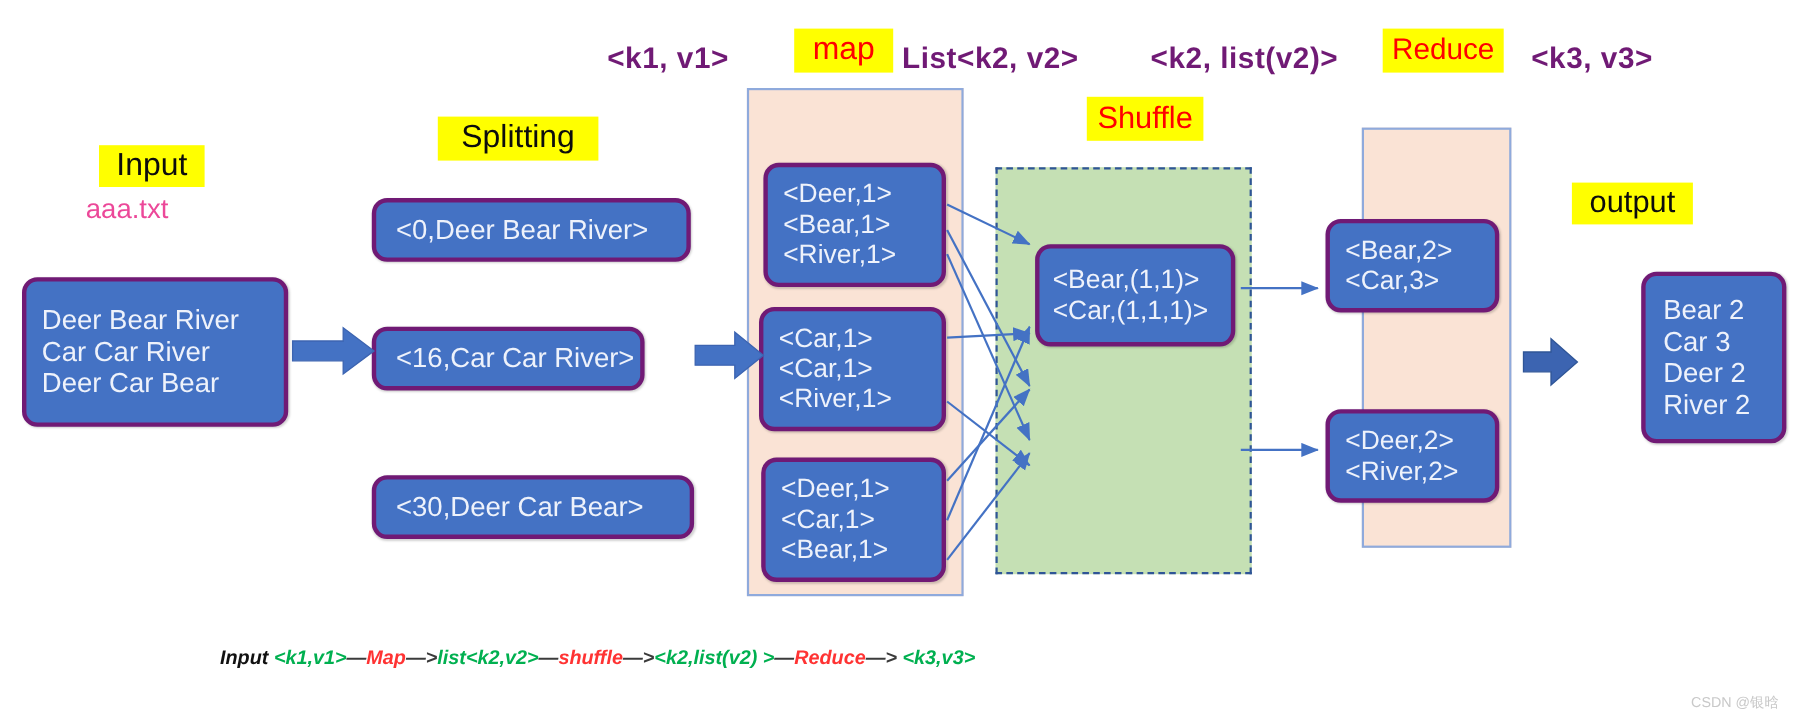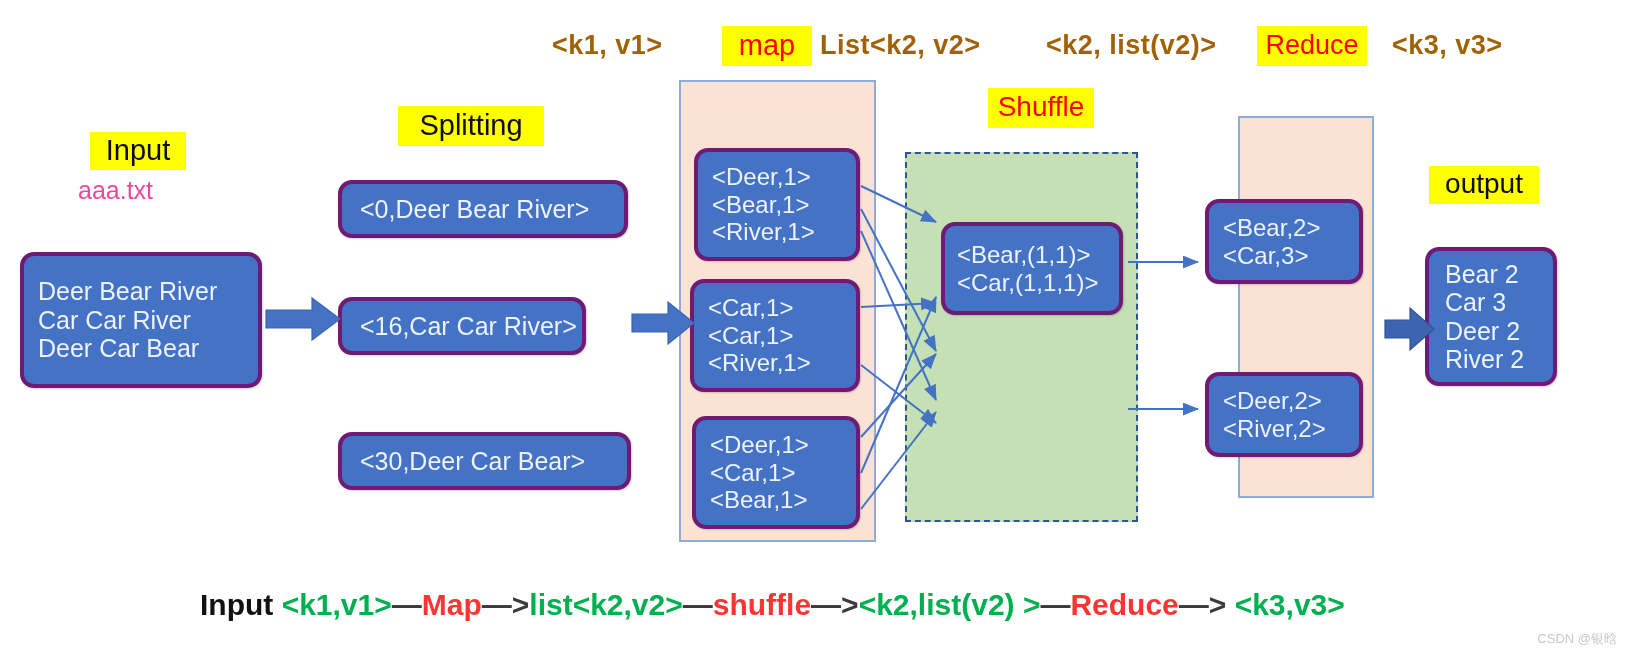--- a/index.html
+++ b/index.html
@@ -25,25 +25,26 @@
     line-height: 1.05;
     white-space: nowrap;
     padding: 2px 8px 4px 8px;
     box-sizing: border-box;
   }
   .hl-black { color: #0d0d0d; }
   .hl-red   { color: #ff0000; }
 
   
   .formula {
-    color: #a16207;
+    color: #701a75;
     font-weight: bold;
     white-space: nowrap;
     font-size: 27px;
     letter-spacing: 0.5px;
+    margin-top: 8px;
   }
 
   
   .box {
     background: #4472c4;
     border: 4px solid #701a75;
     border-radius: 14px;
     color: #eef2fb;
     display: flex;
     flex-direction: column;
@@ -61,24 +62,25 @@
     box-sizing: border-box;
   }
   .panel-green {
     background: #c5e0b4;
     border: 2px dashed #2f5597;
     box-sizing: border-box;
   }
 
   
   .caption {
-    font-size: 30px;
+    font-size: 18px;
     font-weight: bold;
     white-space: nowrap;
     letter-spacing: 0px;
+    font-style: italic;
   }
   .c-black { color: #111111; }
   .c-green { color: #00b050; }
   .c-red   { color: #ff3333; }
   .c-dark  { color: #3b3b3b; }
 
   .watermark {
     color: #c9c9c9;
     font-size: 13px;
     white-space: nowrap;
@@ -171,21 +173,21 @@
   <div class="abs box" style="left:1205px; top:199px; width:158px; height:85px; padding:4px 14px; font-size:24px;">
     <span class="ln">&lt;Bear,2&gt;</span>
     <span class="ln">&lt;Car,3&gt;</span>
   </div>
 
   <div class="abs box" style="left:1205px; top:372px; width:158px; height:85px; padding:4px 14px; font-size:24px;">
     <span class="ln">&lt;Deer,2&gt;</span>
     <span class="ln">&lt;River,2&gt;</span>
   </div>
 
-  <div class="abs box" style="left:1425px; top:247px; width:132px; height:139px; padding:6px 16px; font-size:25px;">
+  <div class="abs box" style="left:1492px; top:247px; width:132px; height:156px; padding:6px 16px; font-size:25px;">
     <span class="ln">Bear 2</span>
     <span class="ln">Car 3</span>
     <span class="ln">Deer 2</span>
     <span class="ln">River 2</span>
   </div>
 
   <svg class="overlay" viewBox="0 0 1631 656">
     <defs>
       <marker id="thinArrow" markerWidth="9" markerHeight="9" refX="7.5" refY="3.2" orient="auto" markerUnits="strokeWidth">
         <path d="M0,0 L8,3.2 L0,6.4 z" fill="#4472c4"></path>

